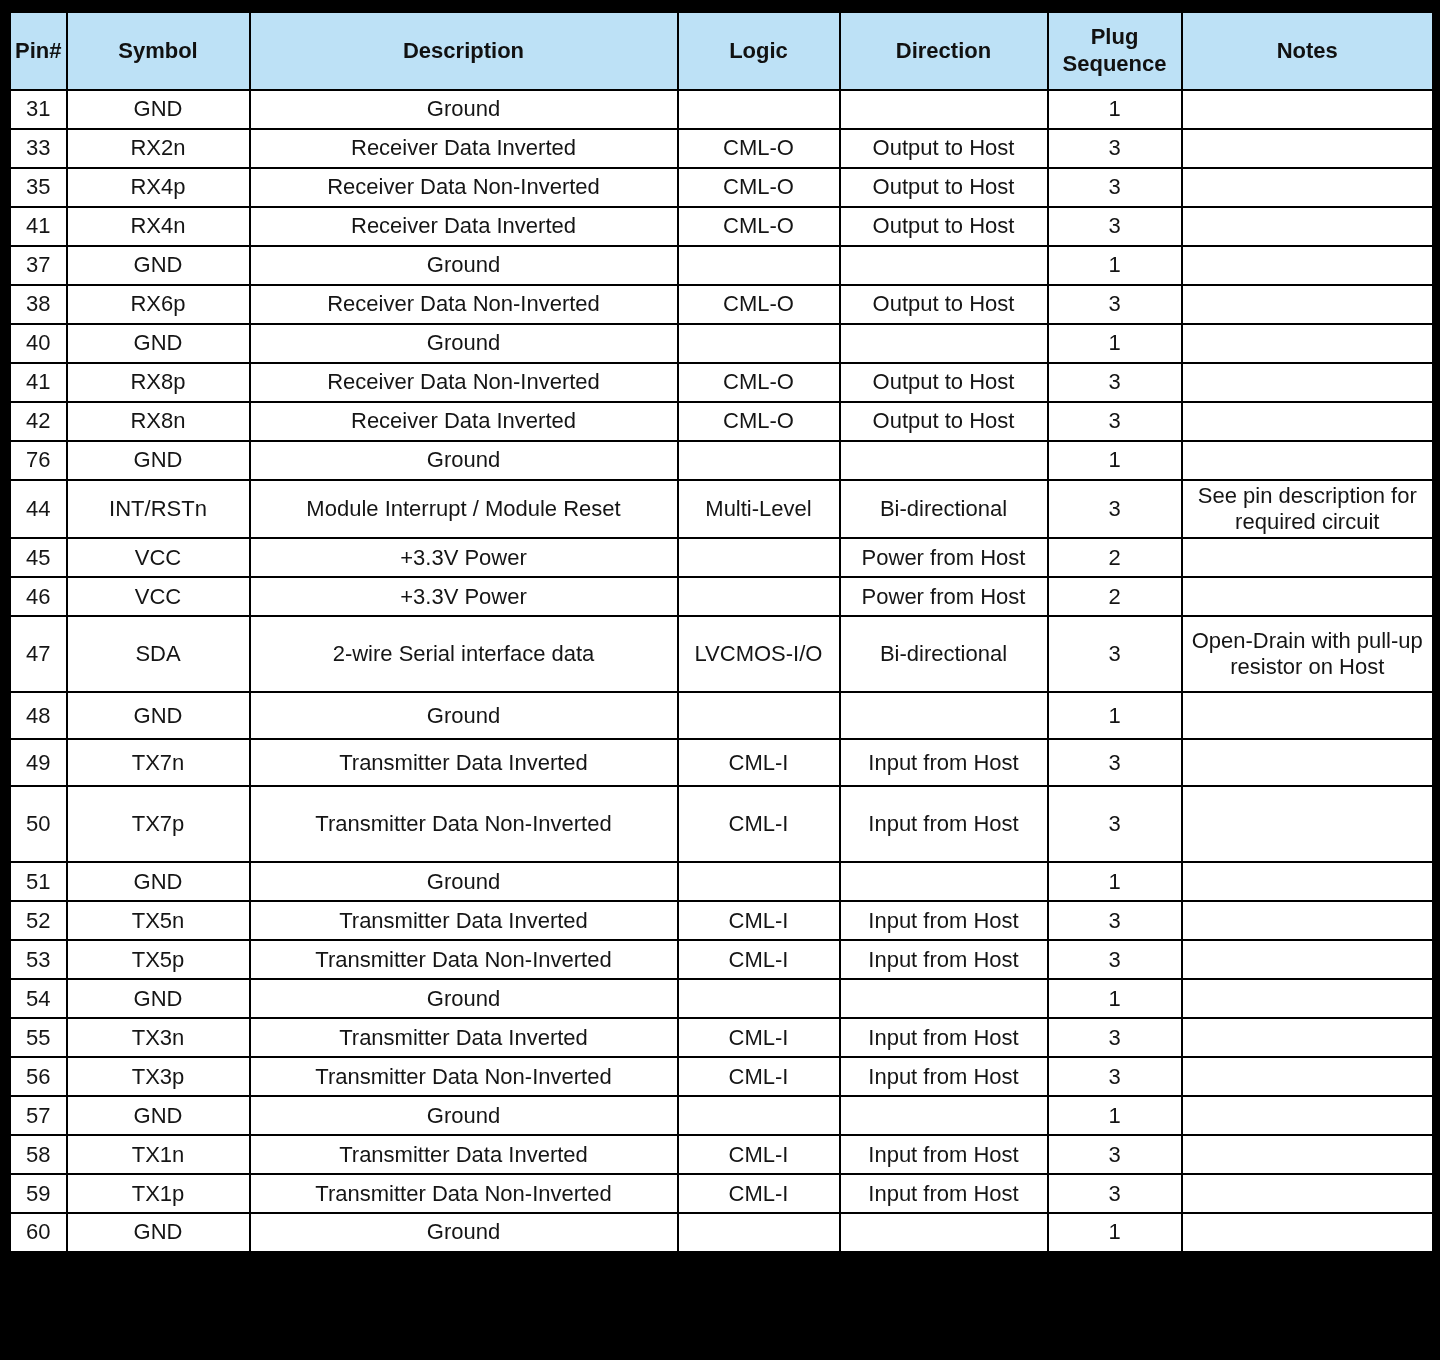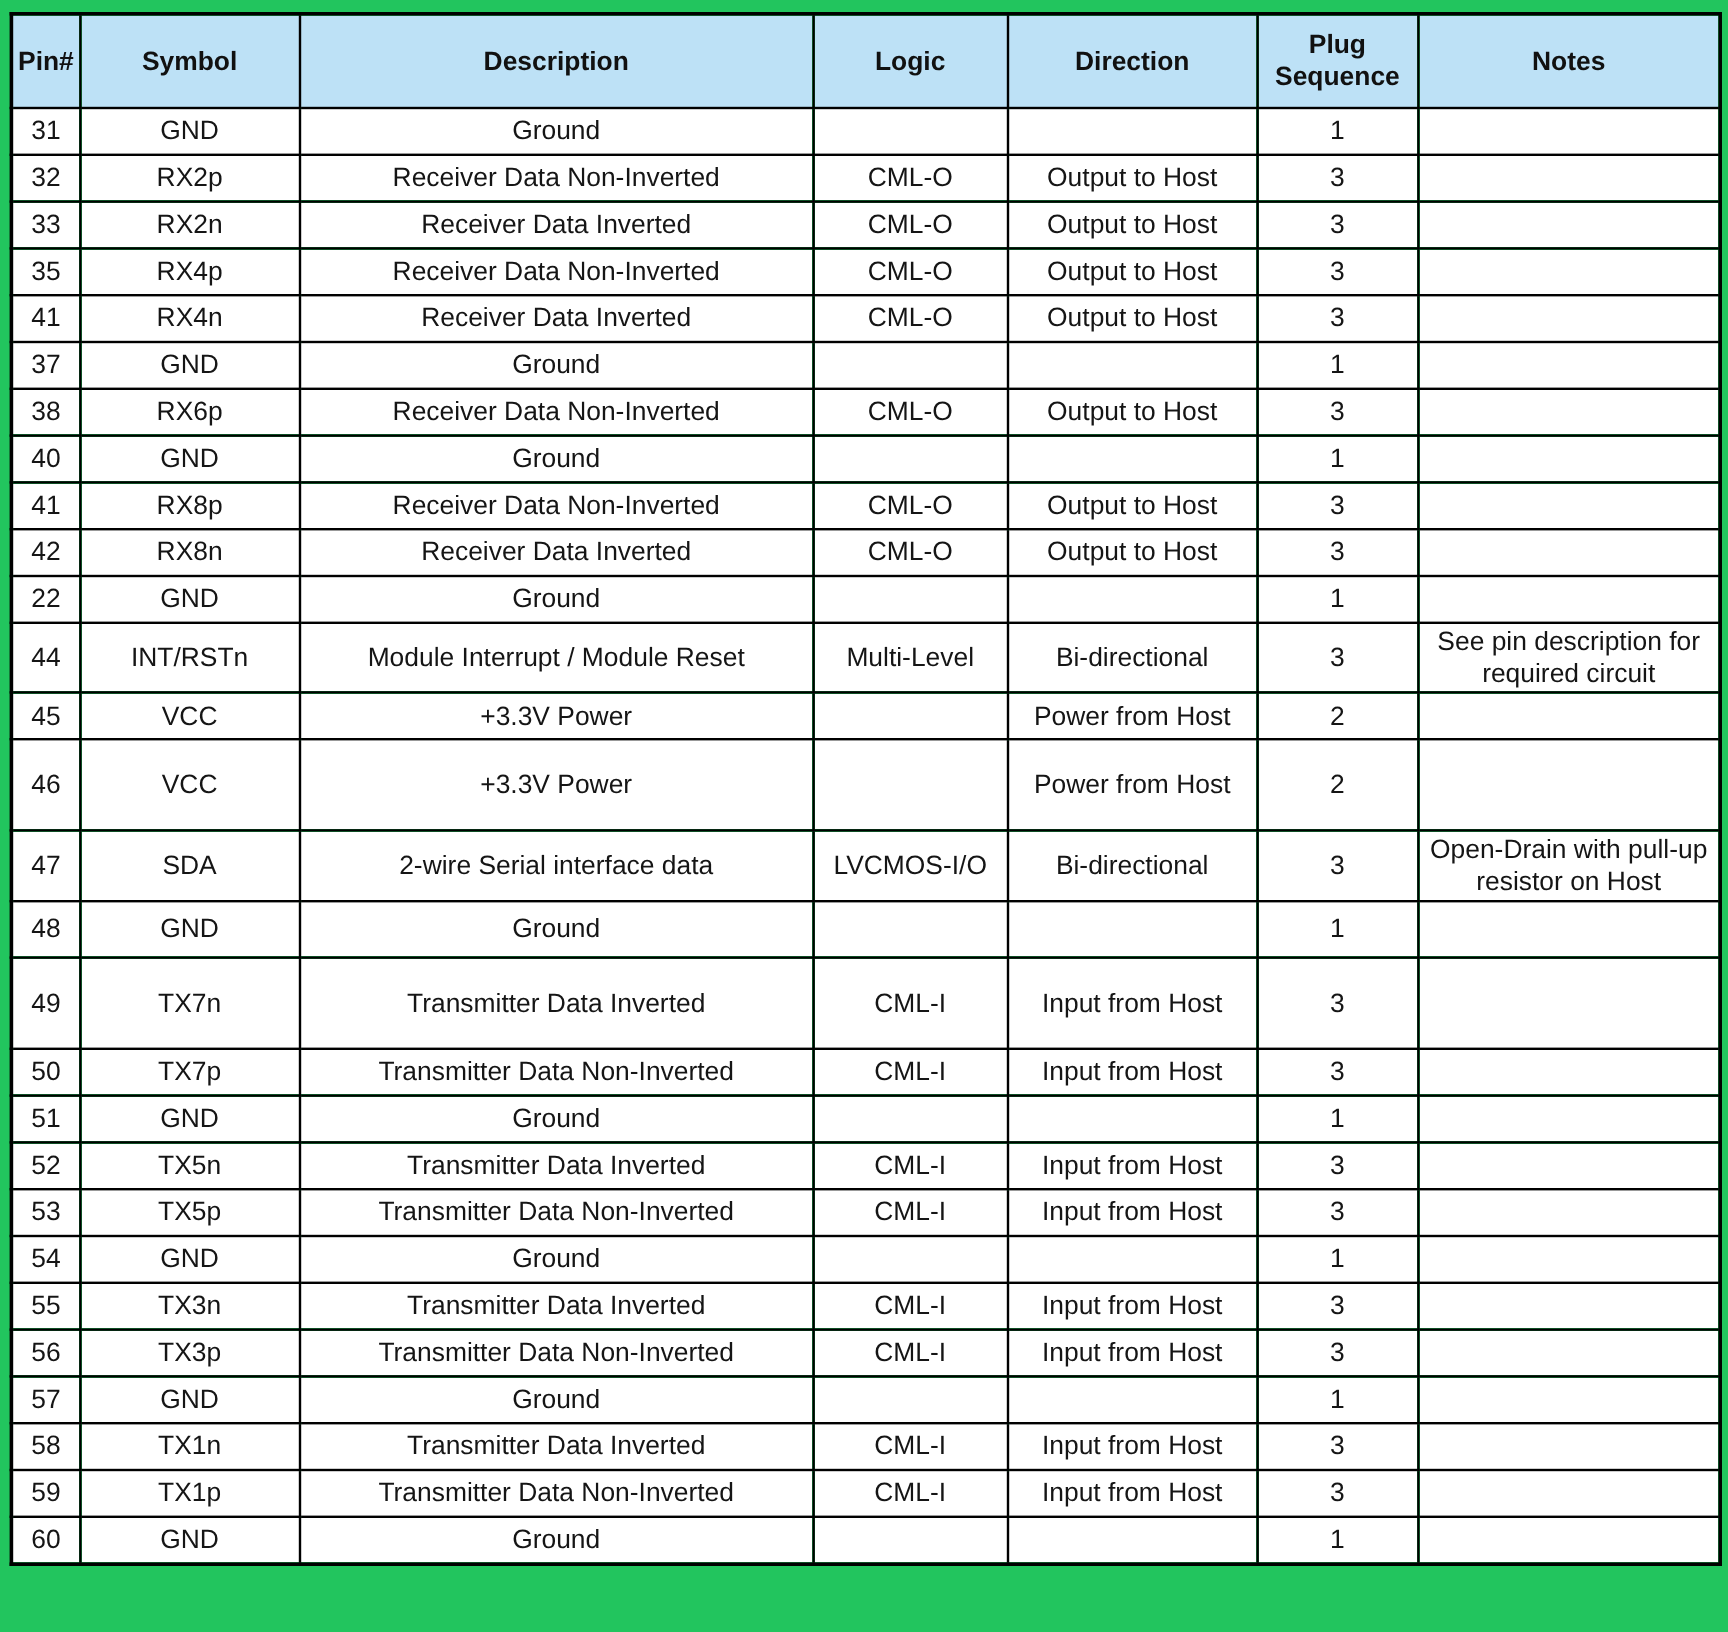--- a/index.html
+++ b/index.html
@@ -5,21 +5,21 @@
   html, body {
     margin: 0;
     padding: 0;
     background: #ffffff;
     font-family: "Liberation Sans", sans-serif;
   }
   .page {
     position: relative;
     width: 1440px;
     height: 1360px;
-    background: #22c55e;
+    background: #000000;
     overflow: hidden;
   }
   table.pin-table {
     position: absolute;
     left: 8px;
     top: 10px;
     width: 1424px;
     border-collapse: collapse;
     table-layout: fixed;
     border: 3px solid #000000;
@@ -85,29 +85,20 @@
         <tr>
     <td>31</td>
     <td>GND</td>
     <td>Ground</td>
     <td></td>
     <td></td>
     <td>1</td>
     <td></td>
   </tr>
         <tr>
-    <td>32</td>
-    <td>RX2p</td>
-    <td>Receiver Data Non-Inverted</td>
-    <td>CML-O</td>
-    <td>Output to Host</td>
-    <td>3</td>
-    <td></td>
-  </tr>
-        <tr>
     <td>33</td>
     <td>RX2n</td>
     <td>Receiver Data Inverted</td>
     <td>CML-O</td>
     <td>Output to Host</td>
     <td>3</td>
     <td></td>
   </tr>
         <tr>
     <td>35</td>
@@ -166,21 +157,21 @@
         <tr>
     <td>42</td>
     <td>RX8n</td>
     <td>Receiver Data Inverted</td>
     <td>CML-O</td>
     <td>Output to Host</td>
     <td>3</td>
     <td></td>
   </tr>
         <tr>
-    <td>22</td>
+    <td>76</td>
     <td>GND</td>
     <td>Ground</td>
     <td></td>
     <td></td>
     <td>1</td>
     <td></td>
   </tr>
         <tr>
     <td>44</td>
     <td>INT/RSTn</td>

